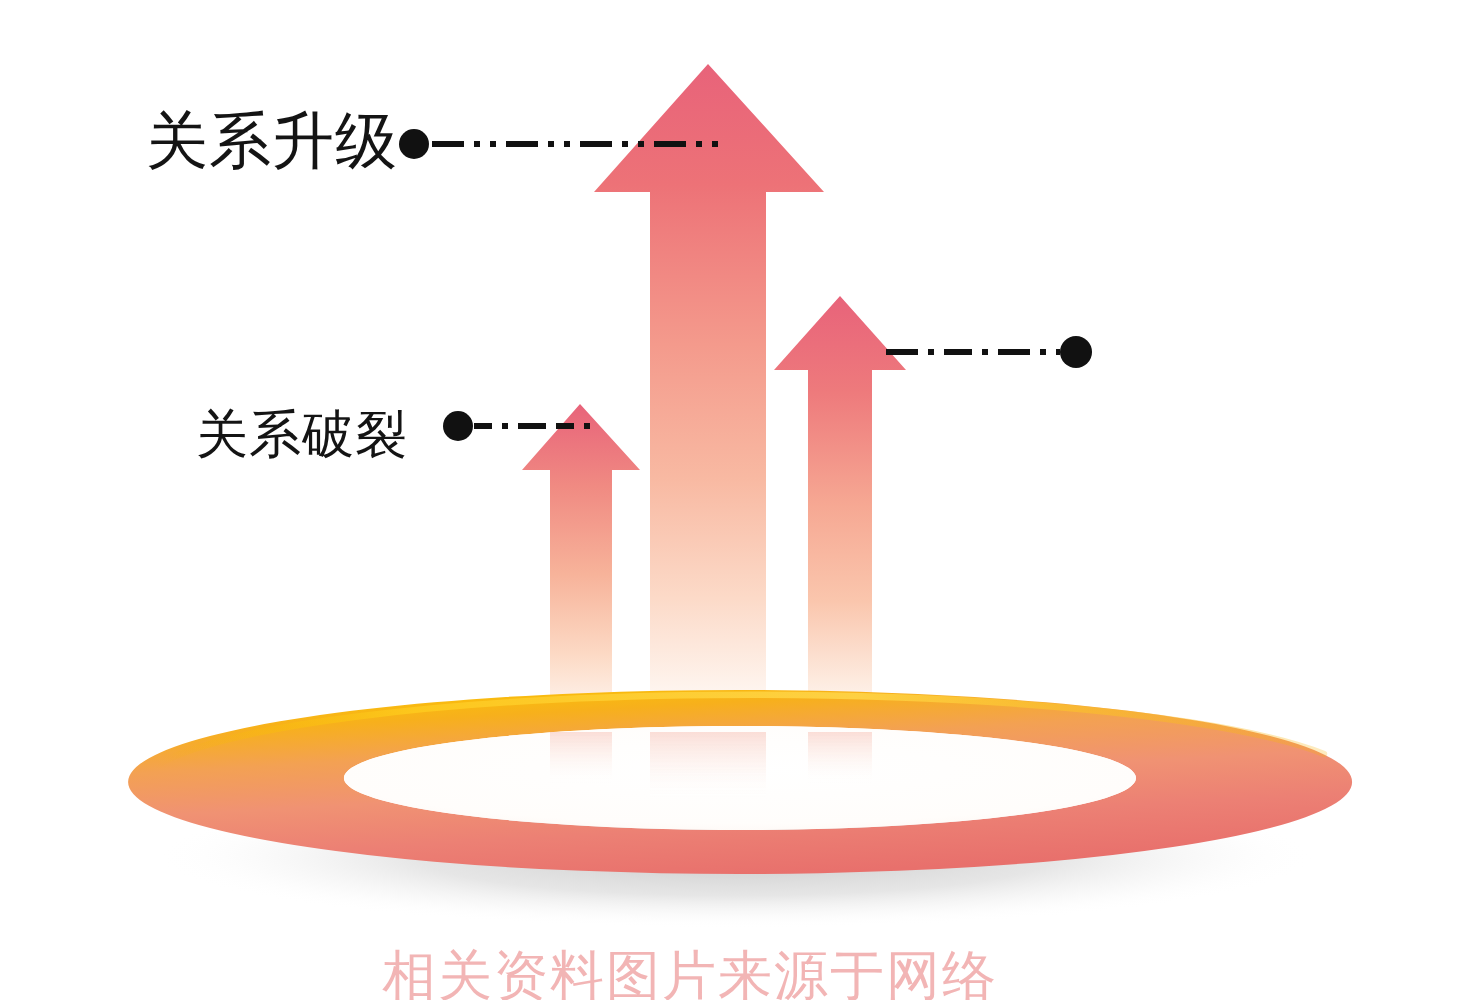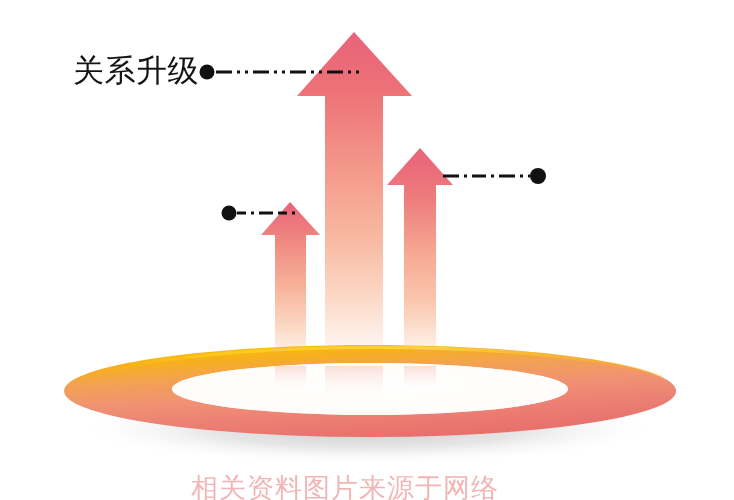--- a/index.html
+++ b/index.html
@@ -179,17 +179,18 @@
     </g>
 
     <g>
       <line x1="443" y1="176" x2="530" y2="176" stroke="#111111" stroke-width="3" stroke-dasharray="16 5 3 5 14 5 3 5"></line>
       <circle cx="538" cy="176" r="8" fill="#111111"></circle>
     </g>
   </svg>
 
   <div class="label" id="label-upgrade">关系升级</div>
 
+  <div class="label" id="label-breakdown">关系破裂</div>
 
 
   <div id="watermark">相关资料图片来源于网络</div>
 
 </div>
 
 </body></html>

